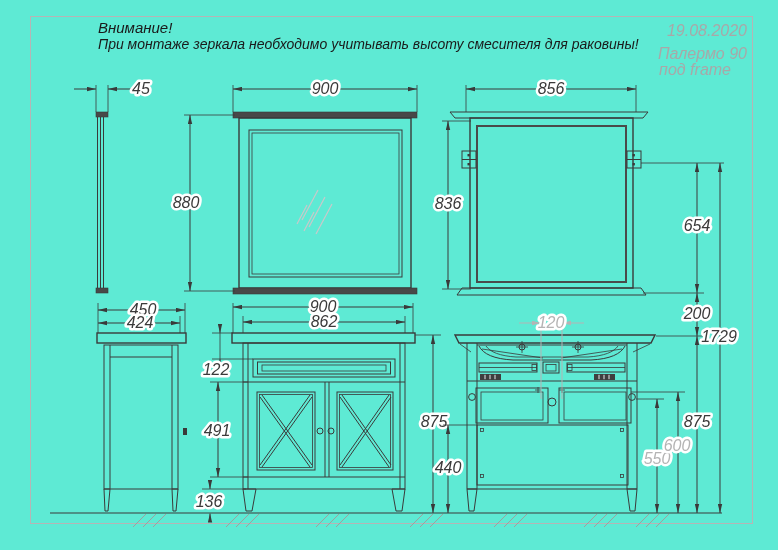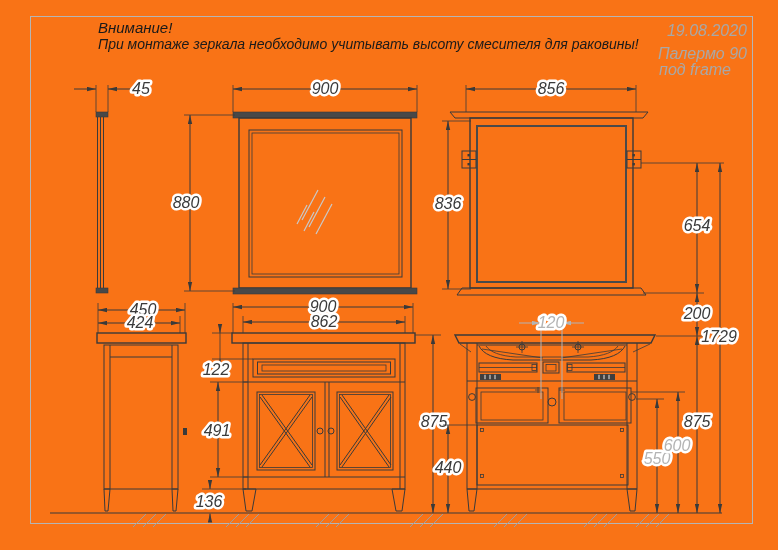--- a/index.html
+++ b/index.html
@@ -1,16 +1,16 @@
 <!DOCTYPE html>
 <html><head>
 <meta charset="utf-8">
 <style>
   html,body{margin:0;padding:0;background:#ffffff;}
-  .page{position:relative;width:778px;height:550px;background:#f97316;overflow:hidden;
+  .page{position:relative;width:778px;height:550px;background:#5eead4;overflow:hidden;
         font-family:"Liberation Sans",sans-serif;}
   svg{display:block;}
   .ln{stroke:#3a3a3a;stroke-width:1;fill:none;}
   .lw{stroke:#3a3a3a;stroke-width:1.4;fill:none;}
   .xt{stroke:#3a3a3a;stroke-width:0.8;fill:none;}
   .dk{fill:#484848;stroke:#3a3a3a;stroke-width:0.6;}
   .gy{stroke:#b4b4b4;stroke-width:1;fill:none;}
   .hz{stroke:#9f9f9f;stroke-width:1;fill:none;}
   .mh{stroke:#c9c9c9;stroke-width:1.2;fill:none;}
   .wt{stroke:#ffffff;stroke-width:0.9;}

